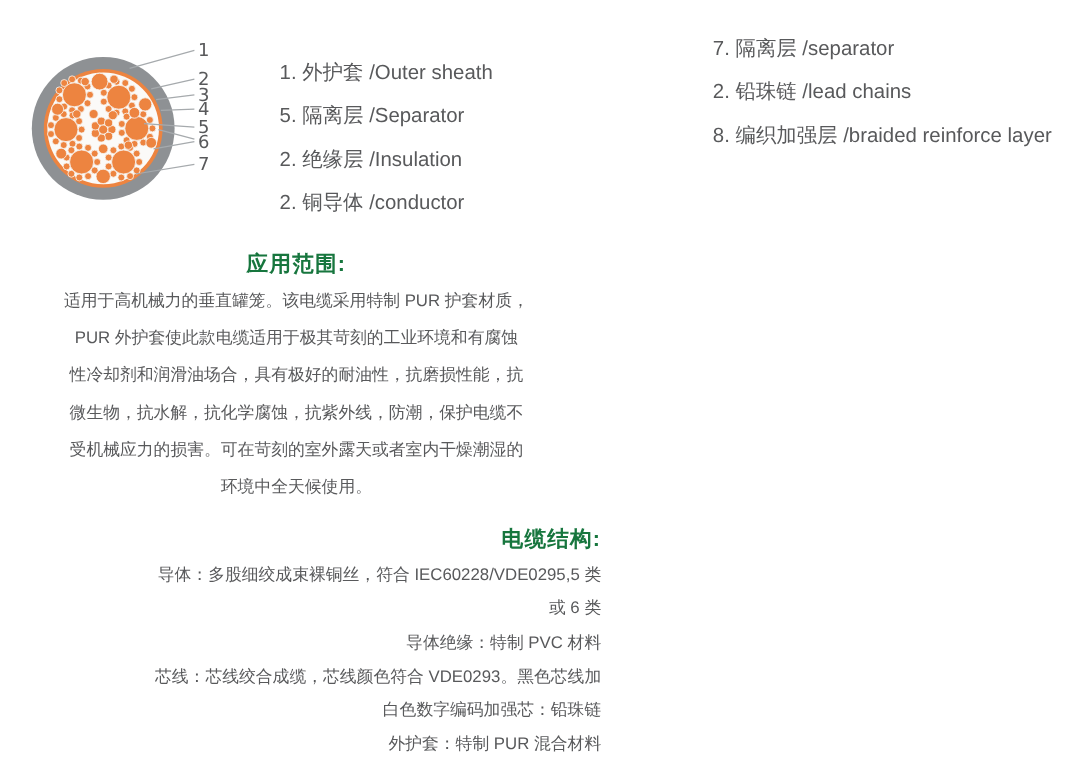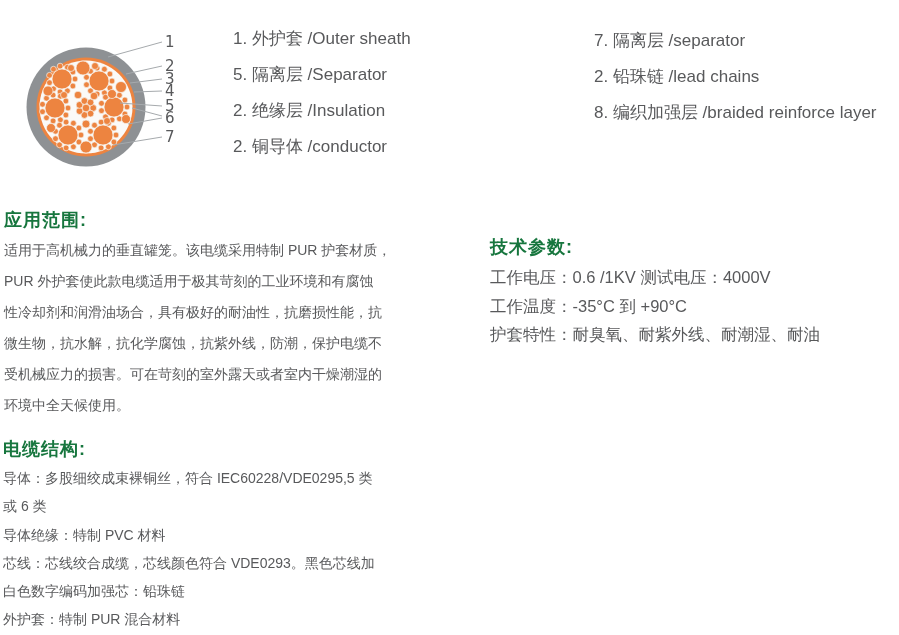--- a/index.html
+++ b/index.html
@@ -16,38 +16,38 @@
   #cable-svg { position: absolute; left: 0; top: 0; }
   .fill-orange { fill: var(--cable-orange, #ED8440); }
   .bundle-circle { fill: var(--cable-orange, #ED8440); stroke: #f7f3ee; stroke-width: 0.7; }
   .fill-gray { fill: var(--cable-gray, #8E9194); }
   .fill-white { fill: #fbfaf8; }
   .leader { stroke: var(--leader-gray, #A6AAAD); stroke-width: 1; fill: none; }
   .callout-num { fill: var(--text-gray, #58595B); font-size: 15px; font-family: "DejaVu Sans", sans-serif; }
 
   
   .legend { position: absolute; font-size: 17px; color: var(--text-gray, #58595B); }
-  #legend-left  { left: 233px; top: 30px; }
+  #legend-left  { left: 233px; top: 52px; }
   #legend-right { left: 594px; top: 32px; }
   .legend .item { height: 17px; line-height: 17px; margin-bottom: 19px; white-space: nowrap; }
 
   
   section { position: absolute; }
   .sec-title {
     margin: 0; font-size: 18px; font-weight: bold;
     color: var(--heading-green, #17763E);
     letter-spacing: 1px; line-height: 19px;
   }
   .body-text {
     margin: 5px 0 0; font-size: 14px; color: var(--text-gray, #58595B);
     white-space: pre-line;
   }
-  #sec-application { left: 4px; top: 211px; width: 486px; }
+  #sec-application { left: 4px; top: 211px; width: 486px; text-align: center; }
   #sec-application .body-text { line-height: 31px; }
-  #sec-structure { left: 3px; top: 440px; width: 486px; }
+  #sec-structure { left: 15px; top: 440px; width: 486px; text-align: right; }
   #sec-structure .body-text { line-height: 28.3px; }
   #sec-tech { left: 490px; top: 238px; width: 405px; }
   #sec-tech .tech-lines { margin-top: 6px; }
   .tech-line { font-size: 16.5px; line-height: 28.6px; white-space: nowrap; }
 </style>
 </head>
 <body>
 
 <div class="page">
 
@@ -150,28 +150,20 @@
   <section id="sec-application">
     <h3 class="sec-title">应用范围:</h3>
     <p class="body-text">适用于高机械力的垂直罐笼。该电缆采用特制 PUR 护套材质，
 PUR 外护套使此款电缆适用于极其苛刻的工业环境和有腐蚀
 性冷却剂和润滑油场合，具有极好的耐油性，抗磨损性能，抗
 微生物，抗水解，抗化学腐蚀，抗紫外线，防潮，保护电缆不
 受机械应力的损害。可在苛刻的室外露天或者室内干燥潮湿的
 环境中全天候使用。</p>
   </section>
 
-  <section id="sec-tech">
-    <h3 class="sec-title">技术参数:</h3>
-    <div class="tech-lines">
-      <div class="tech-line">工作电压：0.6 /1KV 测试电压：4000V</div>
-      <div class="tech-line">工作温度：-35°C 到 +90°C</div>
-      <div class="tech-line">护套特性：耐臭氧、耐紫外线、耐潮湿、耐油</div>
-    </div>
-  </section>
 
   <section id="sec-structure">
     <h3 class="sec-title">电缆结构:</h3>
     <p class="body-text">导体：多股细绞成束裸铜丝，符合 IEC60228/VDE0295,5 类
 或 6 类
 导体绝缘：特制 PVC 材料
 芯线：芯线绞合成缆，芯线颜色符合 VDE0293。黑色芯线加
 白色数字编码加强芯：铅珠链
 外护套：特制 PUR 混合材料</p>
   </section>

